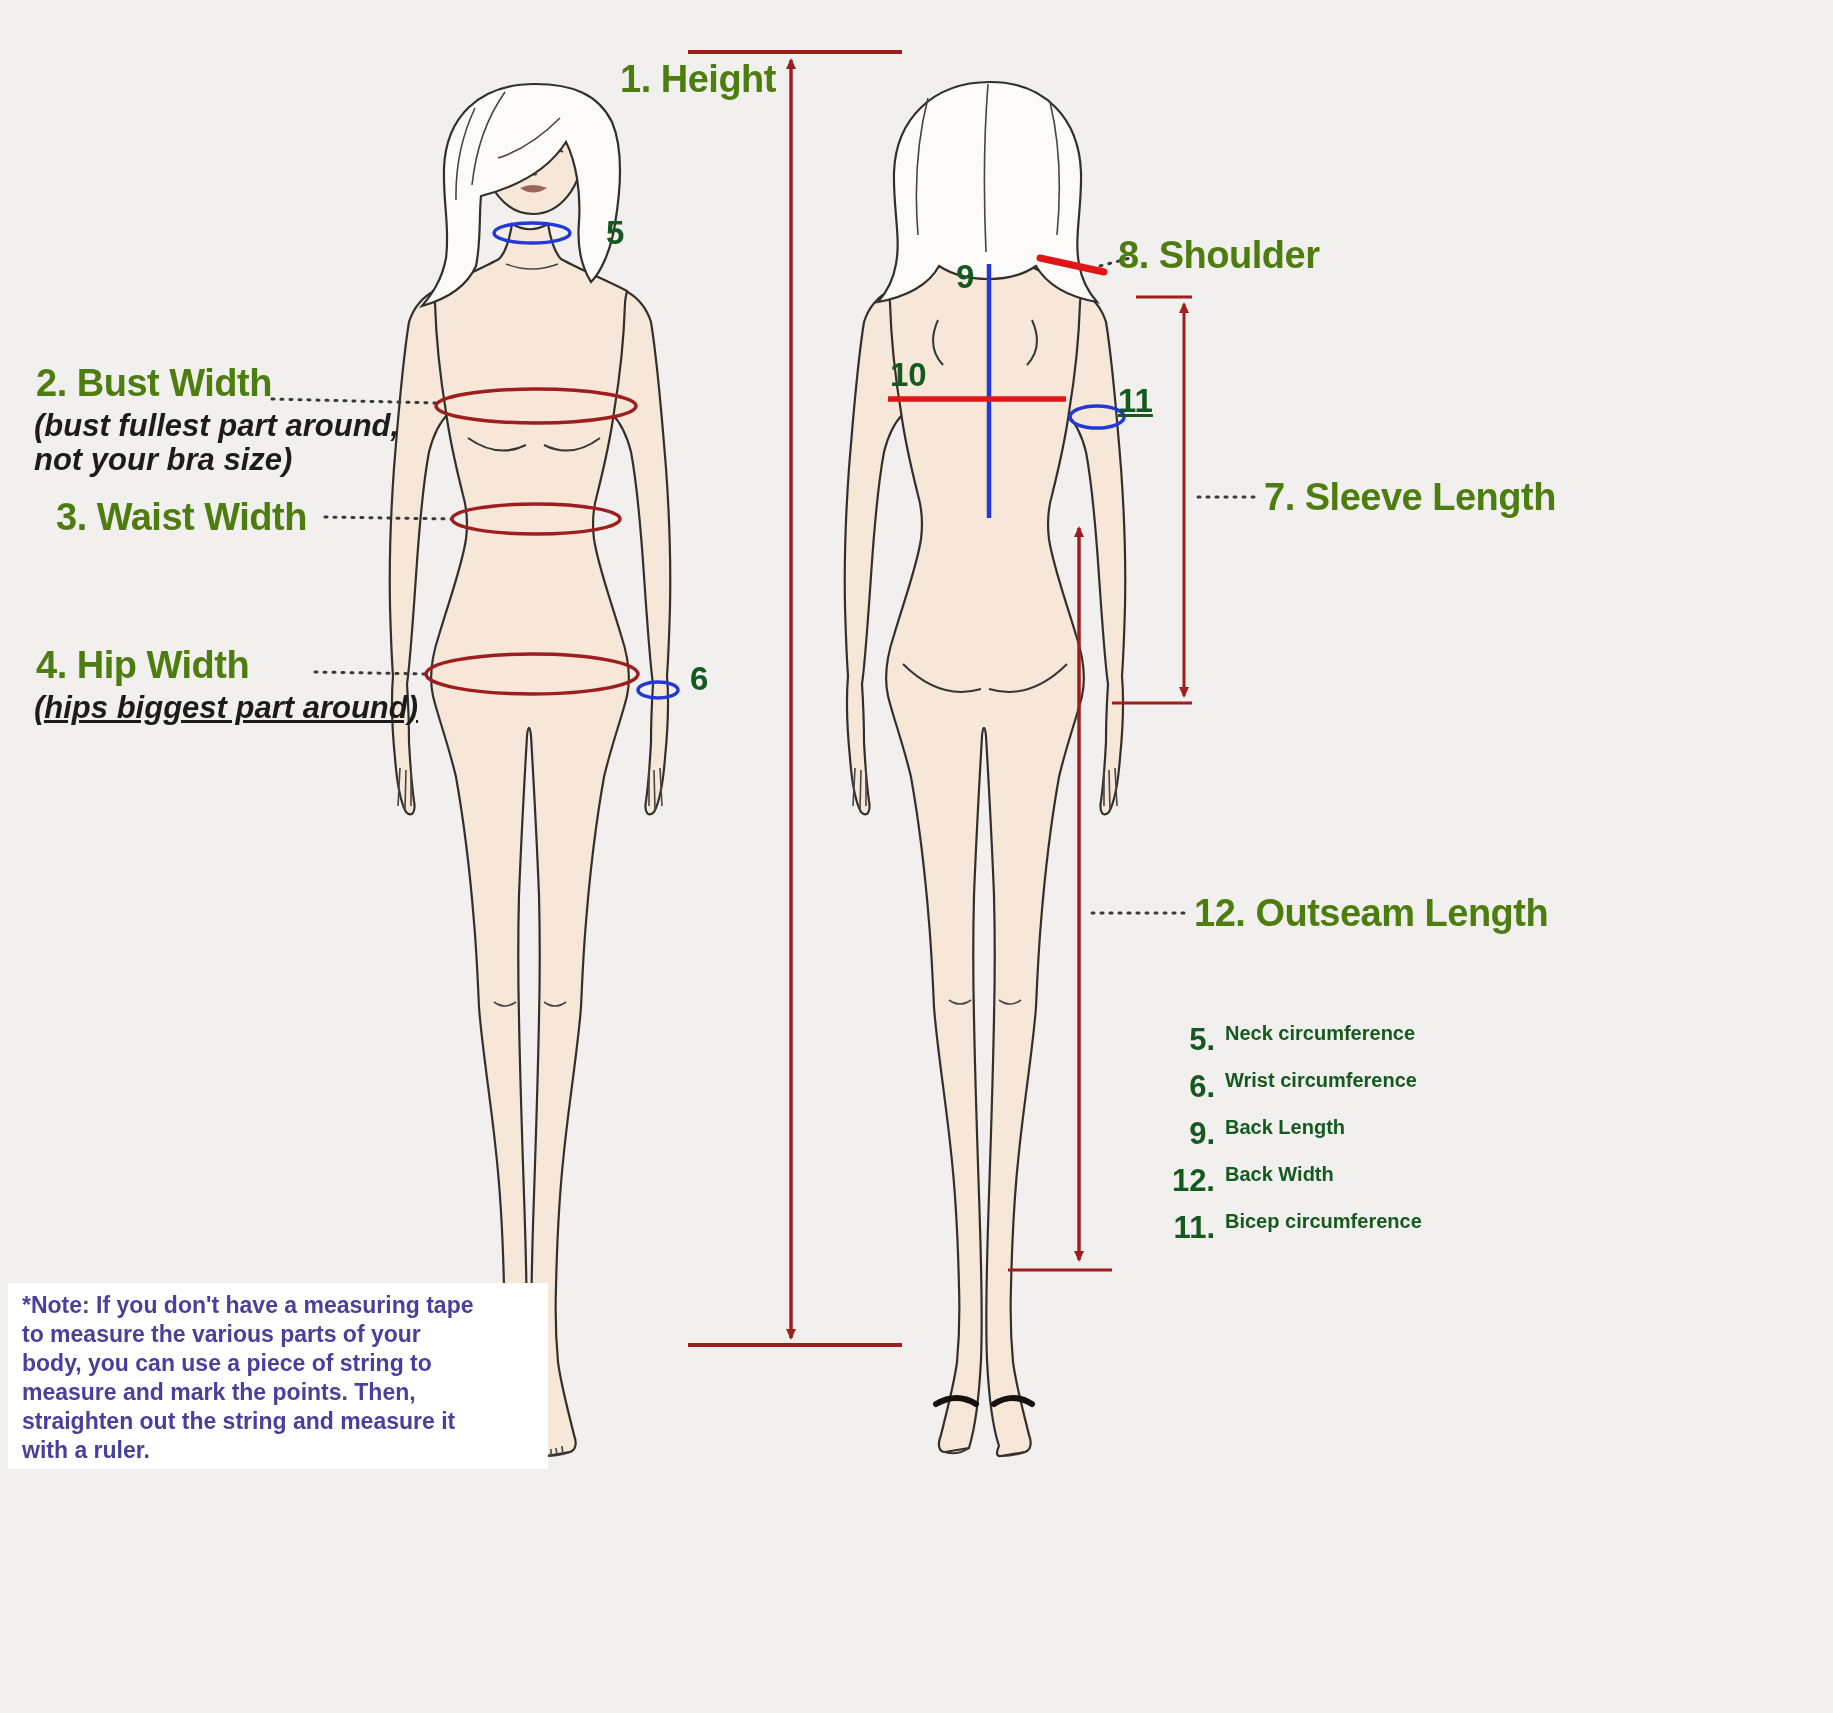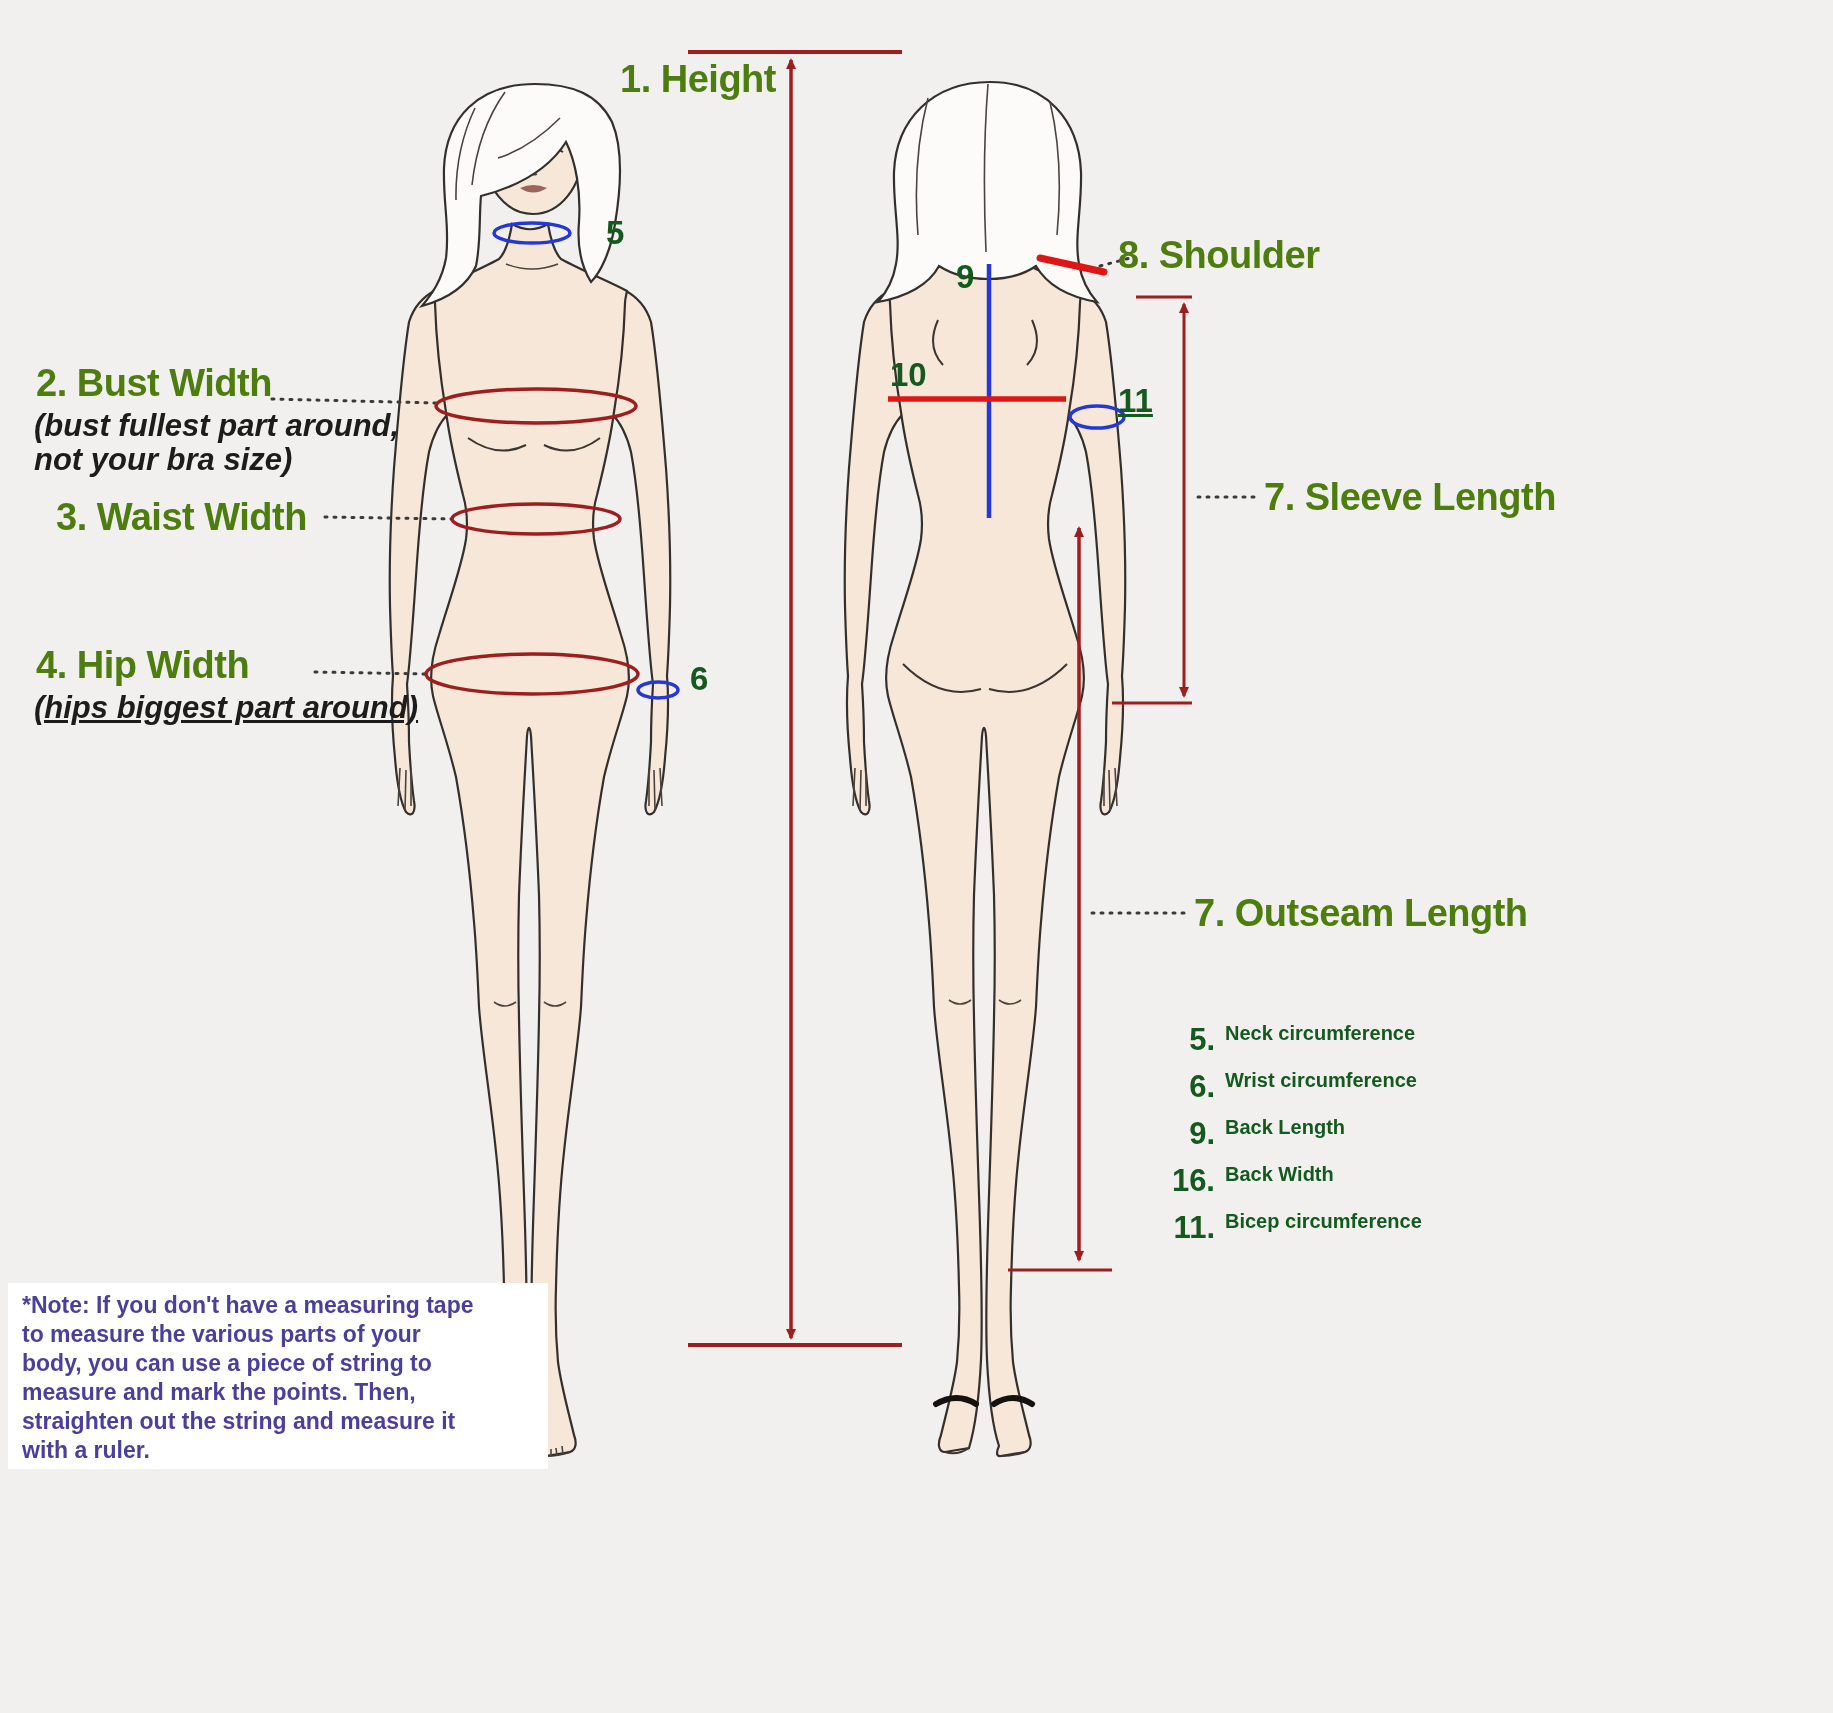--- a/index.html
+++ b/index.html
@@ -203,21 +203,21 @@
 
   <div class="lbl big" style="left:56px;top:498px;">3. Waist Width</div>
 
   <div class="lbl big" style="left:36px;top:646px;">4. Hip Width</div>
   <div class="lbl sub" style="left:34px;top:692px;text-decoration:underline;">(hips biggest part around)</div>
 
   <div class="lbl big" style="left:1264px;top:478px;text-align:right;">7. Sleeve Length</div>
 
   <div class="lbl big" style="left:1118px;top:236px;">8. Shoulder</div>
 
-  <div class="lbl big" style="left:1194px;top:894px;">7. Outseam Length</div>
+  <div class="lbl big" style="left:1194px;top:894px;">12. Outseam Length</div>
 
   <div class="marker" style="left:606px;top:214px;">5</div>
   <div class="marker" style="left:690px;top:660px;">6</div>
   <div class="marker" style="left:956px;top:258px;">9</div>
   <div class="marker" style="left:890px;top:356px;">10</div>
   <div class="marker" style="left:1118px;top:382px;text-decoration:underline;">11</div>
 
   <div class="legend">
     <div class="legend-row">
       <span class="legend-num">5.</span>
@@ -225,21 +225,21 @@
     </div>
     <div class="legend-row">
       <span class="legend-num">6.</span>
       <span class="legend-text">Wrist circumference</span>
     </div>
     <div class="legend-row">
       <span class="legend-num">9.</span>
       <span class="legend-text">Back Length</span>
     </div>
     <div class="legend-row">
-      <span class="legend-num">16.</span>
+      <span class="legend-num">12.</span>
       <span class="legend-text">Back Width</span>
     </div>
     <div class="legend-row">
       <span class="legend-num">11.</span>
       <span class="legend-text">Bicep circumference</span>
     </div>
   </div>
 
   <div class="note-box">
     <div class="note-line">*Note: If you don't have a measuring tape</div>

